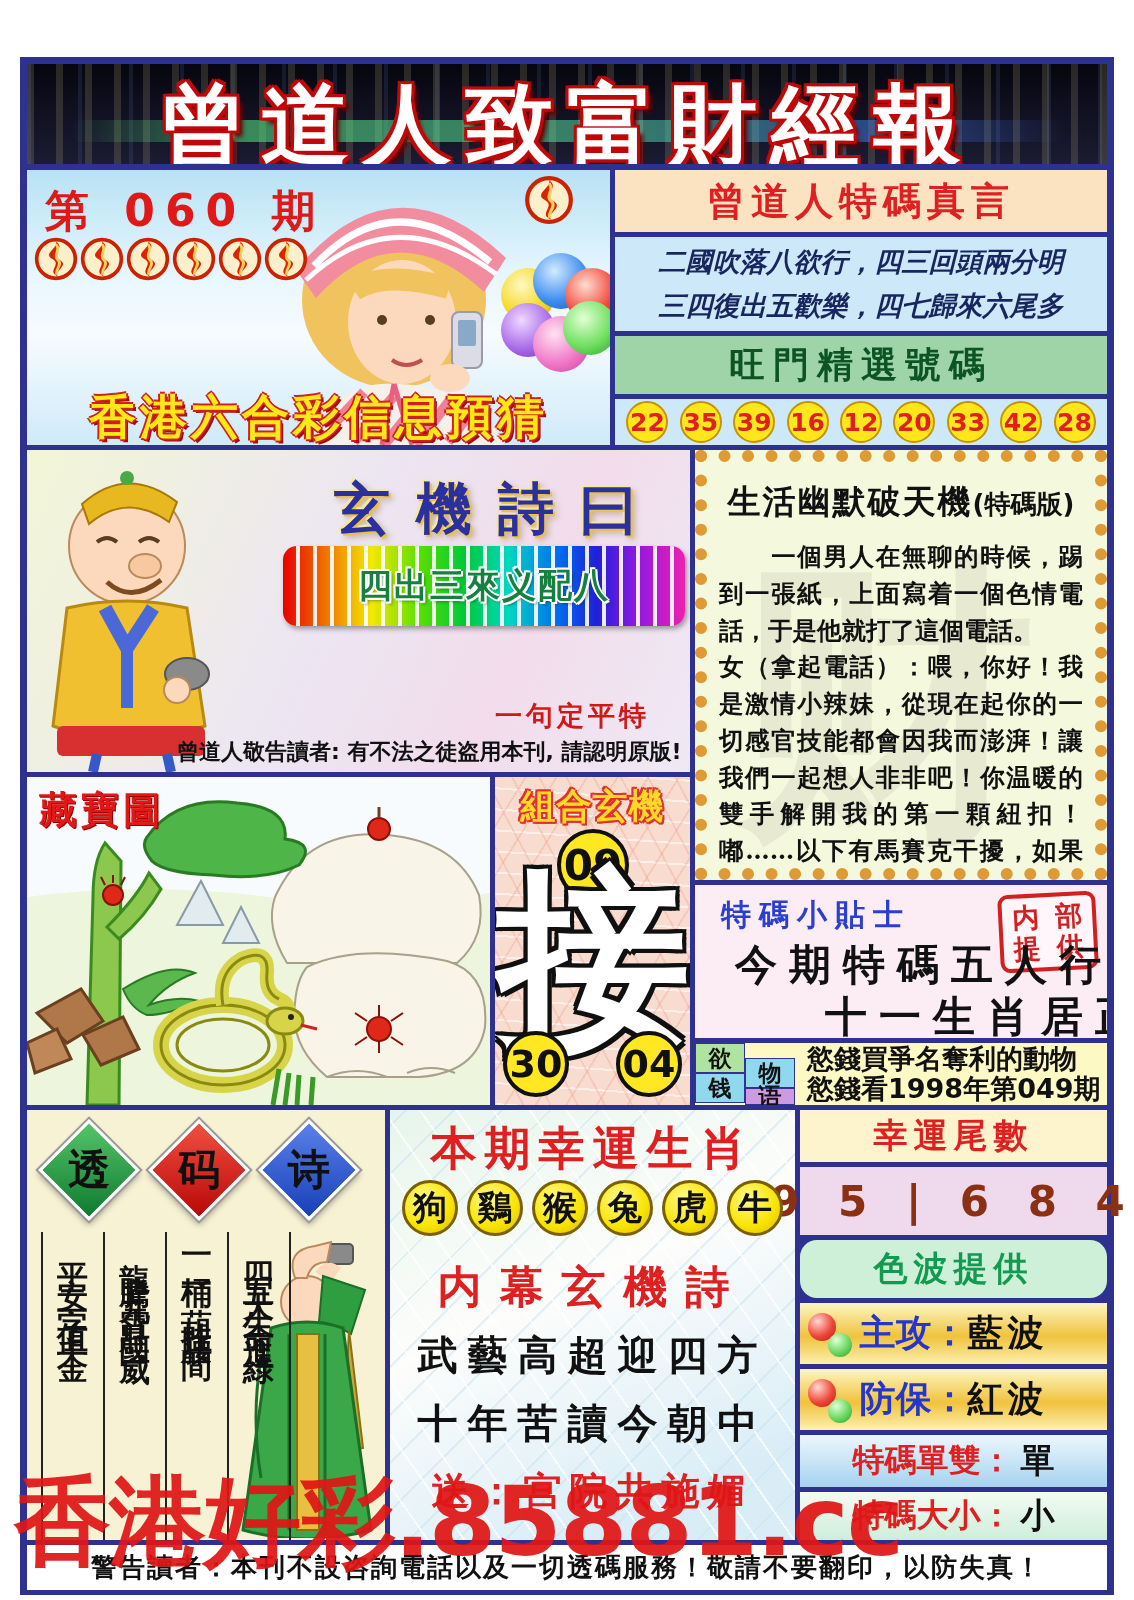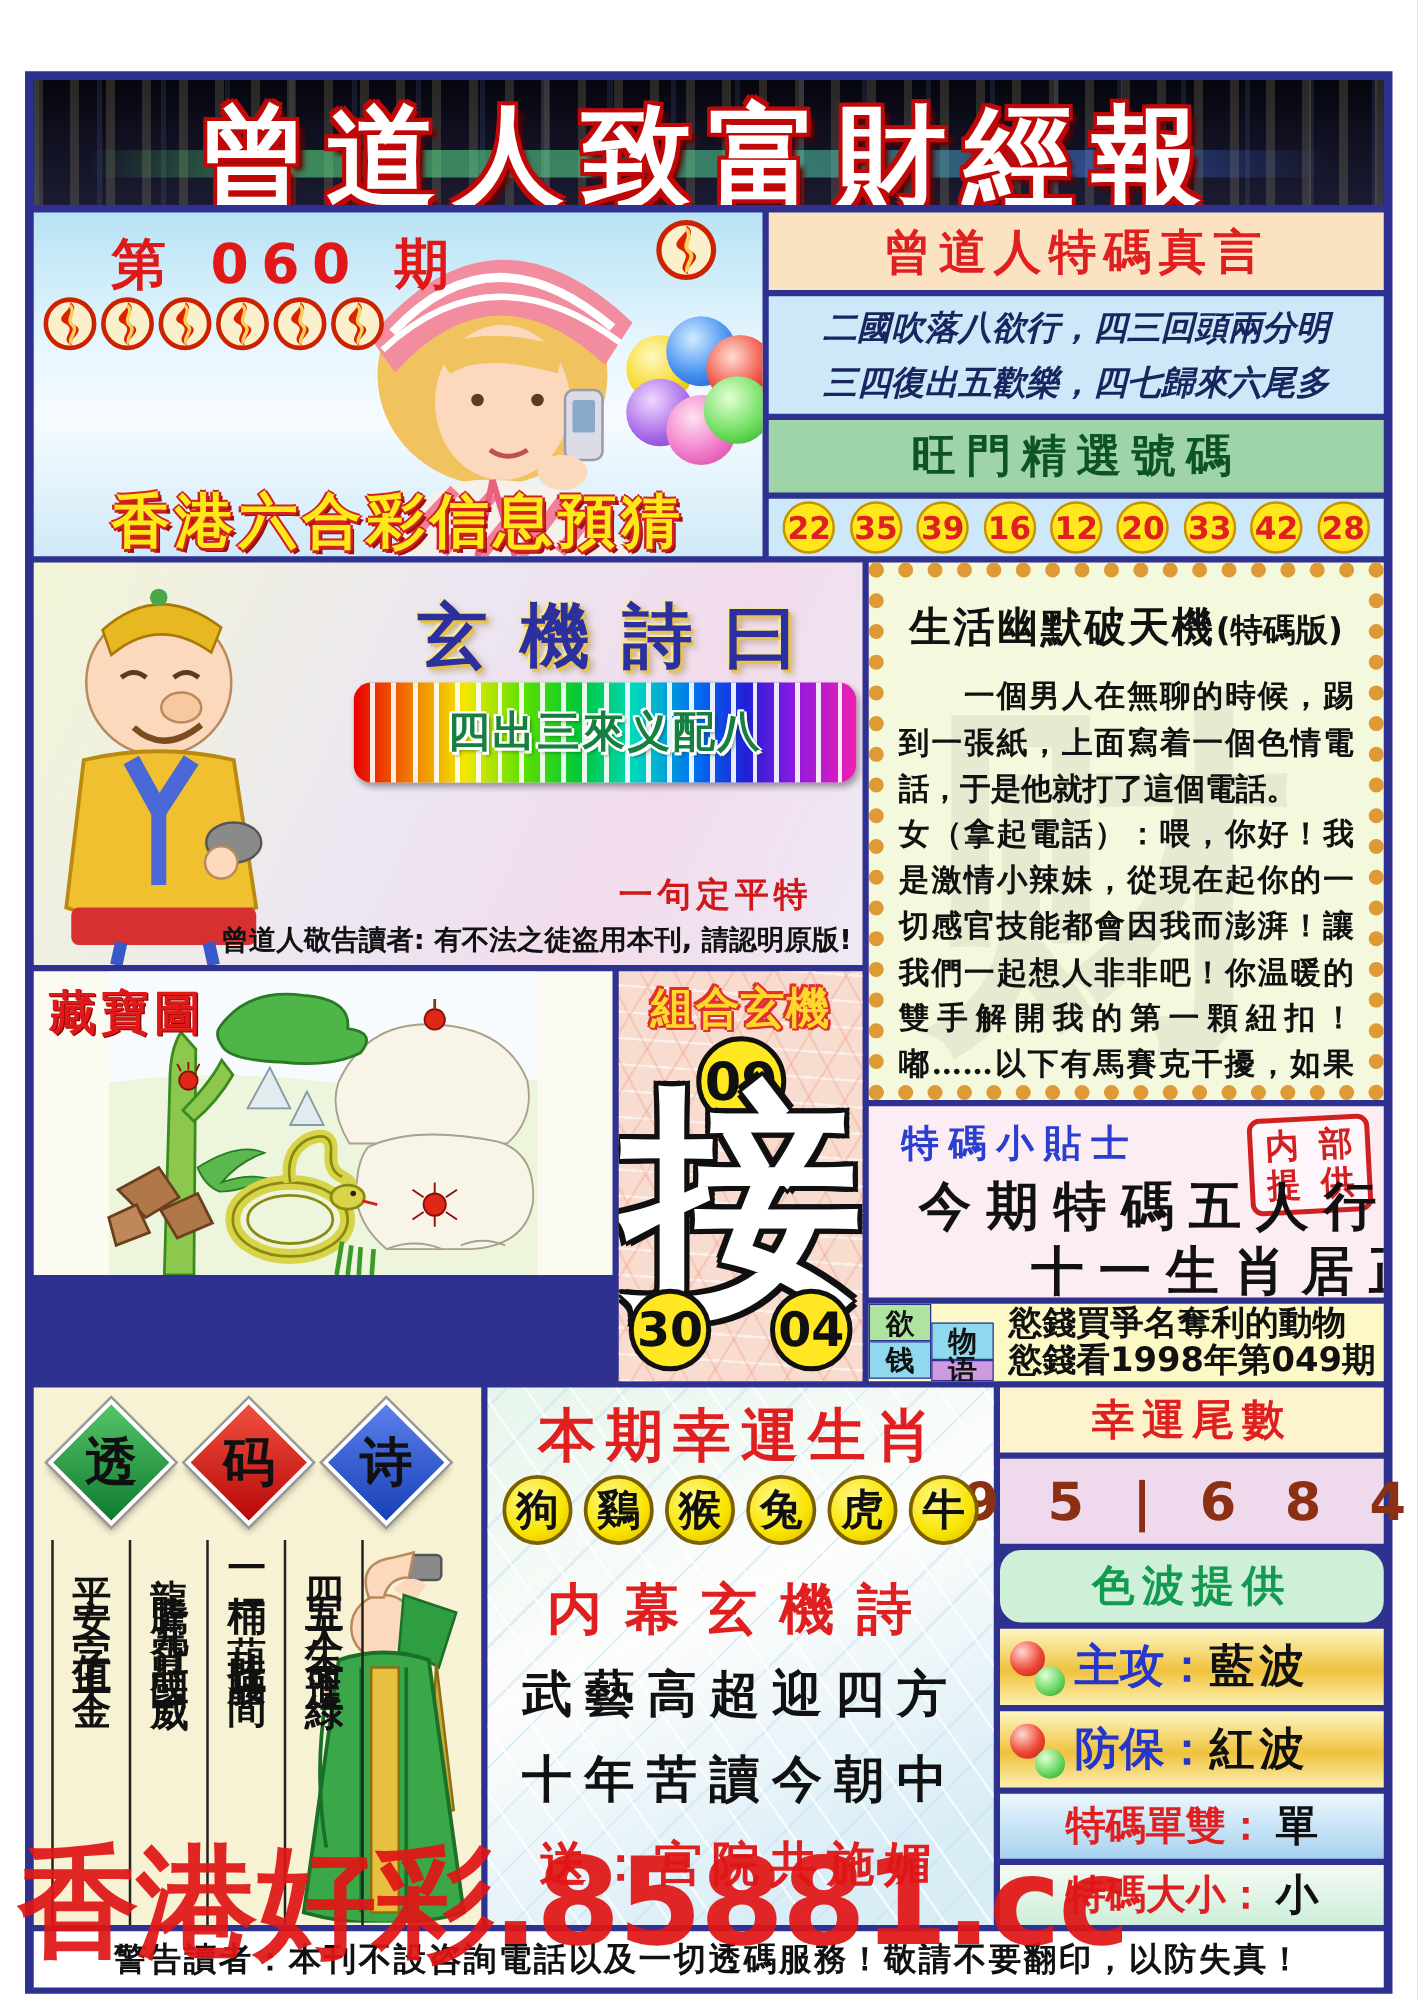--- a/index.html
+++ b/index.html
@@ -14,21 +14,21 @@
      background:repeating-linear-gradient(90deg,rgba(255,240,160,.14) 0 7px,transparent 7px 29px),
                 repeating-linear-gradient(90deg,rgba(140,180,255,.10) 0 4px,transparent 4px 51px);}
   .masthead::after{content:"";position:absolute;left:4%;right:4%;top:56%;height:22px;border-radius:12px;
      background:linear-gradient(90deg,transparent,rgba(90,230,130,.55) 18%,rgba(90,230,170,.5) 55%,rgba(70,130,255,.45) 82%,transparent);}
   .masthead-title{position:absolute;left:0;right:0;top:2px;z-index:3;text-align:center;
      font-size:88px;font-weight:bold;color:#fff;letter-spacing:14px;white-space:nowrap;
      text-shadow:3px 0 #c00808,-3px 0 #c00808,0 3px #c00808,0 -3px #c00808,3px 3px #c00808,-3px -3px #c00808,3px -3px #c00808,-3px 3px #c00808,6px 6px 4px #600;}
 
   
   .pA{left:27px;top:170px;width:583px;height:275px;background:linear-gradient(180deg,#b8e2f4,#e8f7ff 40%,#f6fbff 60%,#cfeaf8);overflow:hidden;}
-  .issue{left:18px;top:12px;font-size:44px;font-weight:bold;color:#e01818;letter-spacing:10px;white-space:nowrap;z-index:4;margin-left:44px;}
+  .issue{left:18px;top:12px;font-size:44px;font-weight:bold;color:#e01818;letter-spacing:10px;white-space:nowrap;z-index:4;}
   .emblem-row{left:6px;top:66px;width:276px;height:50px;display:flex;z-index:4;}
   .emblem-row svg{width:46px;height:46px;}
   .emblem-top{left:496px;top:4px;width:52px;height:52px;z-index:4;}
   .banner{left:0;right:0;top:216px;height:59px;z-index:5;text-align:center;font-size:47px;font-weight:bold;
      color:#ffe818;letter-spacing:4px;white-space:nowrap;
      text-shadow:2px 0 #d02020,-2px 0 #d02020,0 2px #d02020,0 -2px #d02020,3px 3px #a01010;}
   .ball{border-radius:50%;z-index:3;}
 
   
   .tw-title{left:615px;top:170px;width:492px;height:62px;background:#fbe3c2;display:flex;align-items:center;justify-content:center;
@@ -59,21 +59,21 @@
   
   .joke{left:695px;top:450px;width:412px;height:430px;background:#f4f8dc;border:12px dotted #dd9a35;box-sizing:border-box;overflow:hidden;}
   .joke-wm{position:absolute;left:30px;top:40px;font-size:300px;font-weight:bold;color:rgba(120,120,120,.10);z-index:0;}
   .joke-title{position:relative;z-index:1;text-align:center;margin-top:18px;font-weight:bold;color:#111;white-space:nowrap;}
   .joke-title .t1{font-size:33px;letter-spacing:2px;}
   .joke-title .t2{font-size:26px;}
   .joke-body{position:relative;z-index:1;margin:14px 12px 0 12px;font-size:24.5px;line-height:1.5;font-weight:bold;color:#111;
      text-align:justify;white-space:pre-line;font-family:"DejaVu Serif","Liberation Serif",serif;}
 
   
-  .map{left:27px;top:777px;width:463px;height:243px;background:#fbfbf2;overflow:hidden;}
+  .map{left:27px;top:777px;width:463px;height:328px;background:#fbfbf2;overflow:hidden;}
   .map-label{left:12px;top:8px;font-size:38px;font-weight:bold;color:#e01818;letter-spacing:4px;z-index:2;
      text-shadow:1px 1px 0 #8a0000;}
 
   
   .combo{left:495px;top:777px;width:195px;height:328px;background:#f8dcd0;overflow:hidden;
      background-image:repeating-linear-gradient(62deg,rgba(238,150,128,.28) 0 2px,transparent 2px 24px),
                       repeating-linear-gradient(-58deg,rgba(238,150,128,.28) 0 2px,transparent 2px 26px),
                       repeating-linear-gradient(4deg,rgba(255,255,255,.55) 0 2px,transparent 2px 21px);}
   .combo-title{left:0;right:0;top:6px;text-align:center;font-size:35px;font-weight:bold;color:#ffd92a;letter-spacing:1px;white-space:nowrap;
      text-shadow:2px 0 #e03030,-2px 0 #e03030,0 2px #e03030,0 -2px #e03030,2px 2px #e03030,-2px -2px #e03030;}

